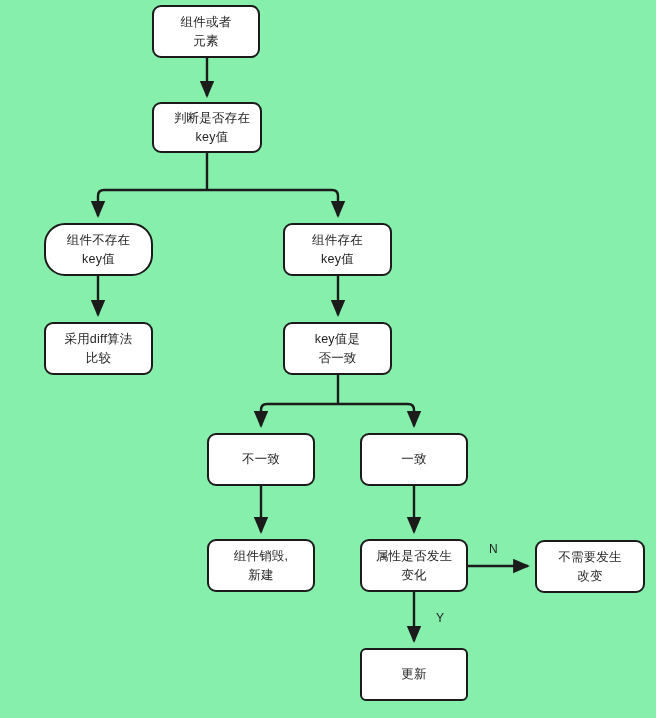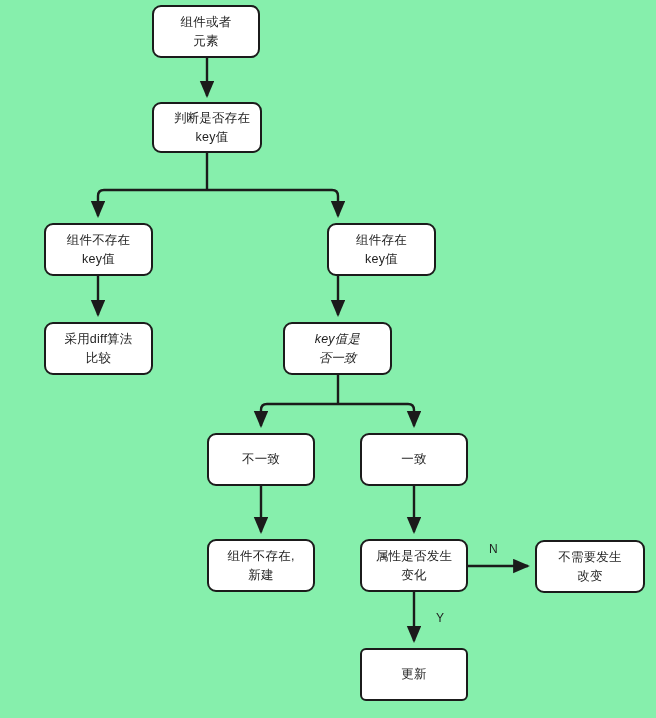--- a/index.html
+++ b/index.html
@@ -87,31 +87,31 @@
       <path d="M468,566 L528,566" marker-end="url(#arrow)"></path>
 
       <path d="M414,592 L414,641" marker-end="url(#arrow)"></path>
     </g>
   </svg>
 
   <div class="node" style="left:152px; top:5px;   width:108px; height:53px;">组件或者
 元素</div>
   <div class="node" style="left:152px; top:102px; width:110px; height:51px;padding-left:10px;">判断是否存在
 key值</div>
-  <div class="node" style="left:44px;  top:223px; width:109px; height:53px;">组件不存在
+  <div class="node" style="left:44px;  top:223px; width:109px; height:53px;border-radius:21px;">组件不存在
 key值</div>
-  <div class="node" style="left:283px; top:223px; width:109px; height:53px;margin-left:44px;">组件存在
+  <div class="node" style="left:283px; top:223px; width:109px; height:53px;">组件存在
 key值</div>
   <div class="node" style="left:44px;  top:322px; width:109px; height:53px;">采用diff算法
 比较</div>
-  <div class="node" style="left:283px; top:322px; width:109px; height:53px;font-style:italic;">key值是
+  <div class="node" style="left:283px; top:322px; width:109px; height:53px;">key值是
 否一致</div>
   <div class="node" style="left:360px; top:433px; width:108px; height:53px;">一致</div>
   <div class="node" style="left:207px; top:433px; width:108px; height:53px;">不一致</div>
-  <div class="node" style="left:207px; top:539px; width:108px; height:53px;">组件不存在,
+  <div class="node" style="left:207px; top:539px; width:108px; height:53px;">组件销毁,
 新建</div>
   <div class="node" style="left:360px; top:539px; width:108px; height:53px;">属性是否发生
 变化</div>
   <div class="node" style="left:535px; top:540px; width:110px; height:53px;">不需要发生
 改变</div>
   <div class="node" style="left:360px; top:648px; width:108px; height:53px;border-radius:6px;">更新</div>
 
   <div class="edge-label" style="left:489px; top:543px;">N</div>
   <div class="edge-label" style="left:436px; top:612px;">Y</div>
 

